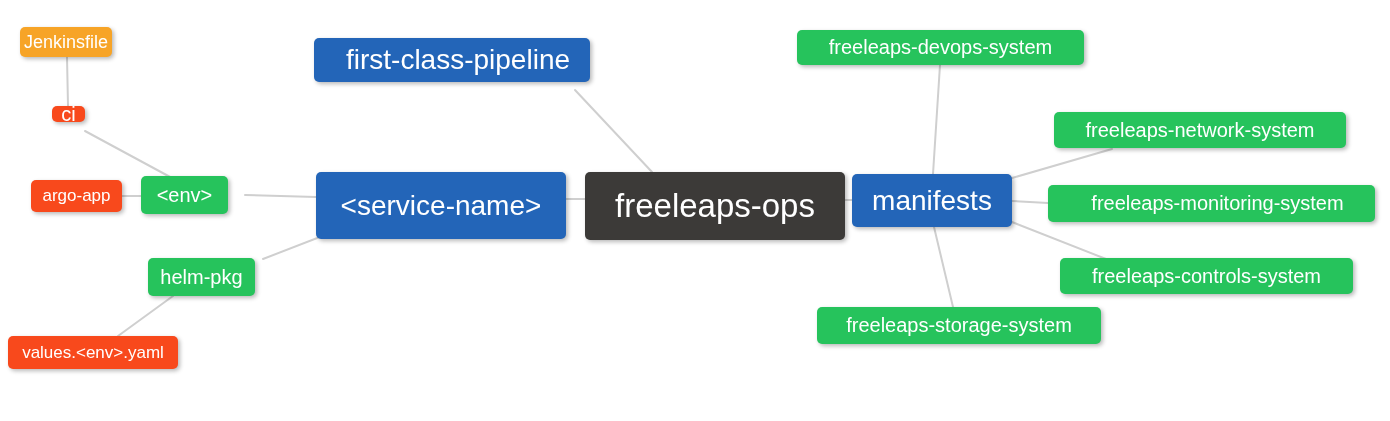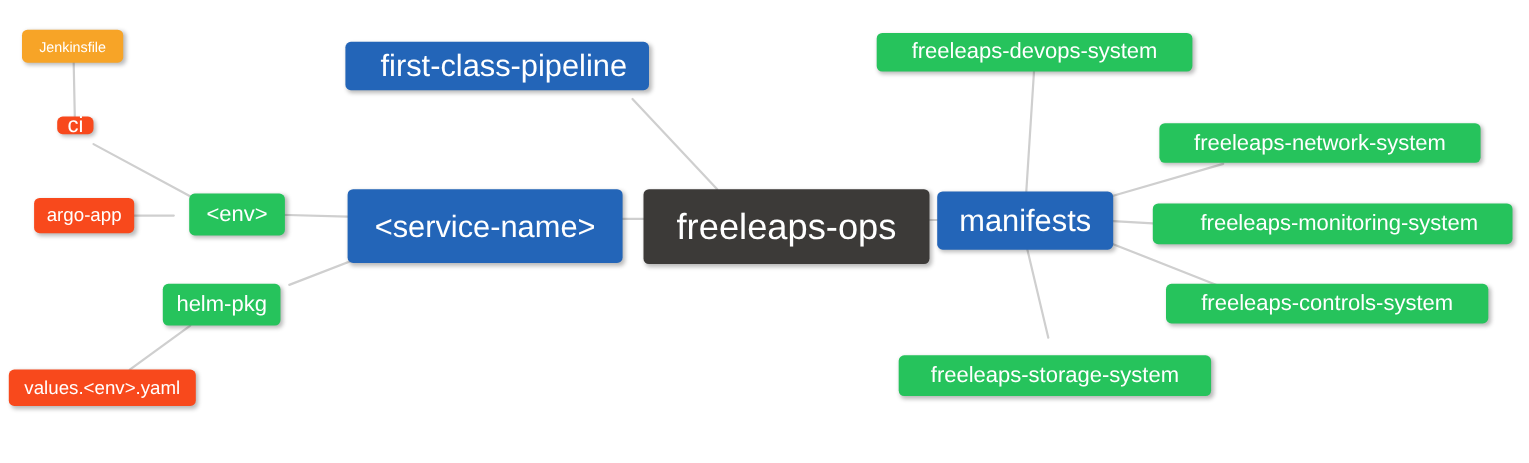--- a/index.html
+++ b/index.html
@@ -60,33 +60,33 @@
     <line class="edge" x1="575" y1="90" x2="652" y2="172"></line>
     <line class="edge" x1="566" y1="199" x2="585" y2="199"></line>
     <line class="edge" x1="845" y1="200" x2="852" y2="200"></line>
     <line class="edge" x1="933" y1="174" x2="940" y2="65"></line>
     <line class="edge" x1="1012" y1="178" x2="1112" y2="149"></line>
     <line class="edge" x1="1012" y1="201" x2="1048" y2="203"></line>
     <line class="edge" x1="1012" y1="222" x2="1106" y2="259"></line>
     <line class="edge" x1="934" y1="227" x2="953" y2="307"></line>
   </svg>
 
-  <div class="node orange" style="left:20px;  top:27px;  width:92px;  height:30px; font-size:13px;">
+  <div class="node orange" style="left:20px;  top:27px;  width:92px;  height:30px; font-size:18px;">
     <span>Jenkinsfile</span>
   </div>
 
   <div class="node red" style="left:52px; top:106px; width:33px; height:16px; font-size:20px;justify-content:center;">
     <span>ci</span>
   </div>
 
   <div class="node red" style="left:31px; top:180px; width:91px; height:32px; font-size:17px;">
     <span>argo-app</span>
   </div>
 
-  <div class="node green" style="left:172px; top:176px; width:87px; height:38px; font-size:20px;">
+  <div class="node green" style="left:141px; top:176px; width:87px; height:38px; font-size:20px;">
     <span>&lt;env&gt;</span>
   </div>
 
   <div class="node green" style="left:148px; top:258px; width:107px; height:38px; font-size:20px;">
     <span>helm-pkg</span>
   </div>
 
   <div class="node red" style="left:8px; top:336px; width:170px; height:33px; font-size:17px;">
     <span>values.&lt;env&gt;.yaml</span>
   </div>
@@ -116,17 +116,17 @@
   </div>
 
   <div class="node green" style="left:1048px; top:185px; width:327px; height:37px; font-size:20px;padding-left:12px;">
     <span>freeleaps-monitoring-system</span>
   </div>
 
   <div class="node green" style="left:1060px; top:258px; width:293px; height:36px; font-size:20px;">
     <span>freeleaps-controls-system</span>
   </div>
 
-  <div class="node green" style="left:817px; top:323px; width:284px; height:37px; font-size:20px;">
+  <div class="node green" style="left:817px; top:307px; width:284px; height:37px; font-size:20px;">
     <span>freeleaps-storage-system</span>
   </div>
 
 </div>
 
 </body></html>

